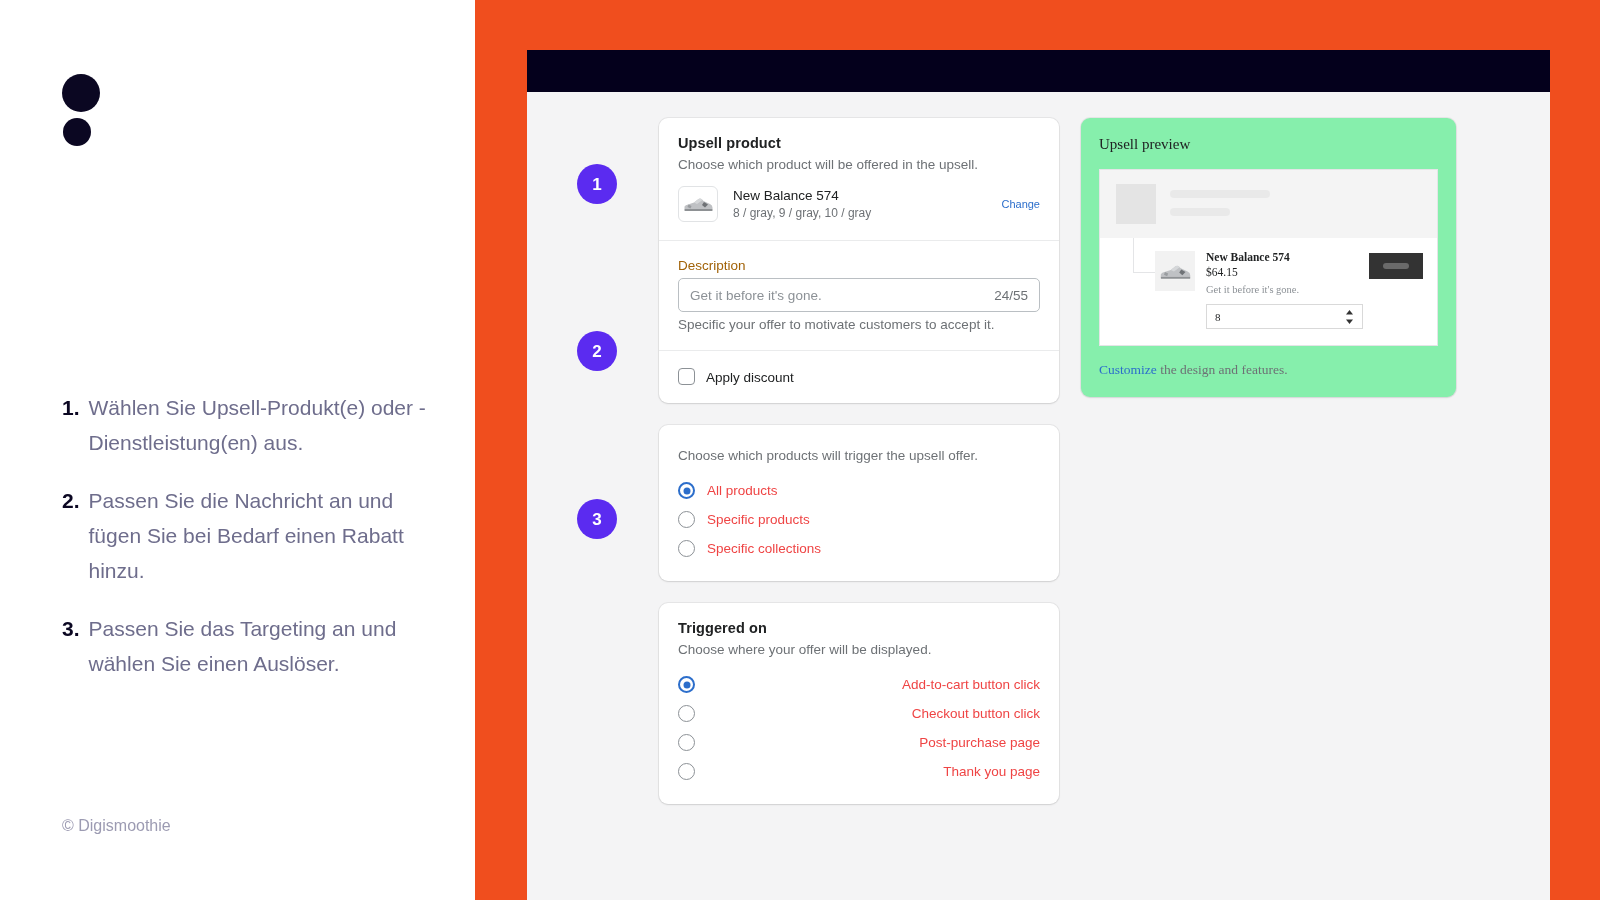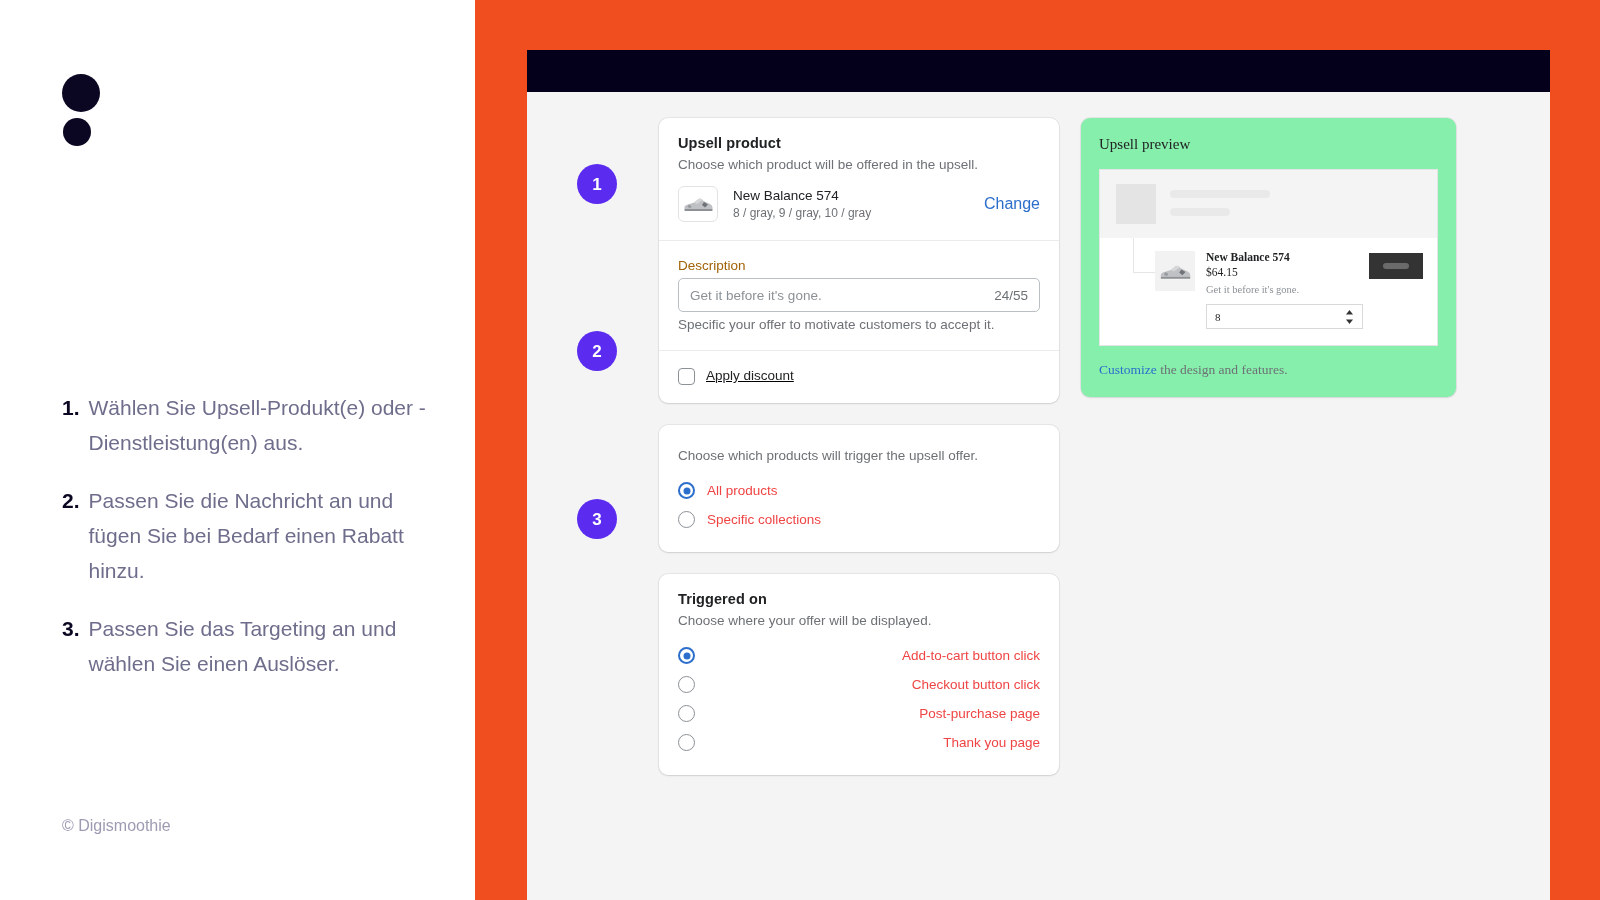--- a/index.html
+++ b/index.html
@@ -122,21 +122,21 @@
     width: 40px; height: 36px;
     border: 1px solid #E1E3E5; border-radius: 6px;
     background: #ffffff;
     display: flex; align-items: center; justify-content: center;
     flex: 0 0 40px;
     overflow: hidden;
   }
   .prod-info { flex: 1 1 auto; margin-left: 15px; min-width: 0; }
   .prod-name { font-size: 13.5px; color: #202223; }
   .prod-variants { font-size: 12px; color: #6D7175; margin-top: 3px; }
-  .link { color: #2C6ECB; font-size: 16px; cursor: pointer; }
+  .link { color: #2C6ECB; font-size: 11px; cursor: pointer; }
 
   
   .field-label { font-size: 13.5px; color: #a16207; }
   .field-wrap {
     margin-top: 5px;
     display: flex; align-items: center;
     border: 1px solid #BABFC3; border-radius: 5px;
     background: #ffffff;
     height: 34px;
     padding: 0 11px;
@@ -146,21 +146,21 @@
     border: none; outline: none;
     font-family: inherit;
     font-size: 13.5px; color: #6D7175;
     background: transparent;
   }
   .field-wrap input::placeholder { color: #8C9196; }
   .counter { font-size: 13.5px; color: #6D7175; margin-left: 8px; }
   .field-help { font-size: 13.5px; color: #6D7175; margin-top: 5px; }
 
   
-  .chk-row { display: flex; align-items: flex-start; text-decoration: underline; }
+  .chk-row { display: flex; align-items: flex-end; }
   .chkbox {
     width: 17px; height: 17px;
     border: 1.6px solid #8C9196; border-radius: 4px;
     background: #ffffff;
     flex: 0 0 17px;
   }
   .chk-label { font-size: 13.5px; color: #202223; margin-left: 11px; }
 
   
   .radio-list { margin-top: 13px; }
@@ -341,20 +341,24 @@
             </div>
           </div>
 
           <div class="card">
             <div class="card-sec">
               <div class="card-sub">Choose which products will trigger the upsell offer.</div>
               <div class="radio-list">
                 <label class="radio-row">
                   <span class="radio on"></span>
                   <span class="radio-label">All products</span>
+                </label>
+                <label class="radio-row">
+                  <span class="radio"></span>
+                  <span class="radio-label">Specific products</span>
                 </label>
                 <label class="radio-row">
                   <span class="radio"></span>
                   <span class="radio-label">Specific collections</span>
                 </label>
               </div>
             </div>
           </div>
 
           <div class="card">

